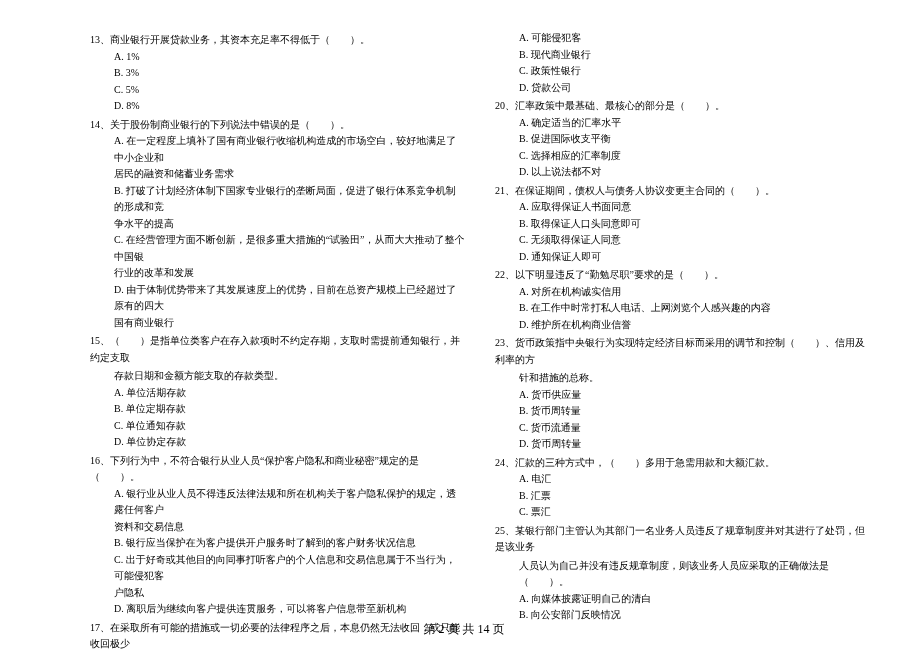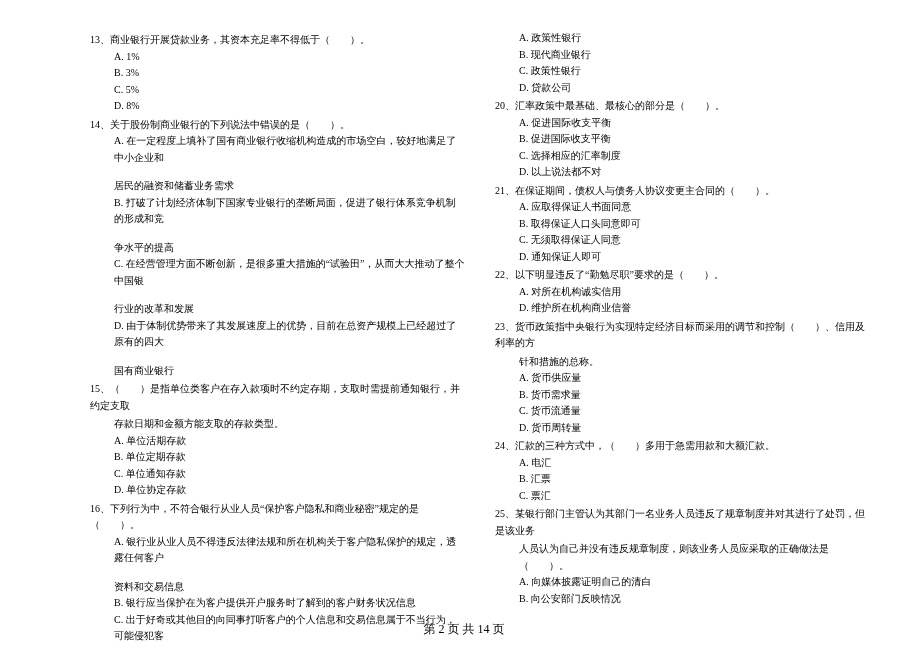--- a/index.html
+++ b/index.html
@@ -18,21 +18,21 @@
     display: flex;
     gap: 30px;
   }
   .col {
     flex: 1;
     line-height: 1.65;
   }
   .q-stem { margin-top: 2px; }
   .q-stem.nohead { padding-left: 24px; }
   .opt { padding-left: 24px; }
-  .cont { padding-left: 24px; margin-top: 12px; }
+  .cont { padding-left: 24px; }
   .footer {
     position: absolute;
     bottom: 12px;
     left: 4px;
     width: 100%;
     text-align: center;
     font-size: 12px;
   }
 </style>
 </head>
@@ -70,45 +70,46 @@
     <div class="opt">B. 银行应当保护在为客户提供开户服务时了解到的客户财务状况信息</div>
     <div class="opt">C. 出于好奇或其他目的向同事打听客户的个人信息和交易信息属于不当行为，可能侵犯客</div>
     <div class="cont">户隐私</div>
     <div class="opt">D. 离职后为继续向客户提供连贯服务，可以将客户信息带至新机构</div>
 
     <div class="q-stem">17、在采取所有可能的措施或一切必要的法律程序之后，本息仍然无法收回，或只能收回极少</div>
 
   </div>
 
   <div class="col">
-    <div class="opt">A. 政策性银行</div>
+    <div class="opt">A. 可能侵犯客</div>
     <div class="opt">B. 现代商业银行</div>
     <div class="opt">C. 政策性银行</div>
     <div class="opt">D. 贷款公司</div>
 
     <div class="q-stem">20、汇率政策中最基础、最核心的部分是（　　）。</div>
-    <div class="opt">A. 促进国际收支平衡</div>
+    <div class="opt">A. 确定适当的汇率水平</div>
     <div class="opt">B. 促进国际收支平衡</div>
     <div class="opt">C. 选择相应的汇率制度</div>
     <div class="opt">D. 以上说法都不对</div>
 
     <div class="q-stem">21、在保证期间，债权人与债务人协议变更主合同的（　　）。</div>
     <div class="opt">A. 应取得保证人书面同意</div>
     <div class="opt">B. 取得保证人口头同意即可</div>
     <div class="opt">C. 无须取得保证人同意</div>
     <div class="opt">D. 通知保证人即可</div>
 
     <div class="q-stem">22、以下明显违反了“勤勉尽职”要求的是（　　）。</div>
     <div class="opt">A. 对所在机构诚实信用</div>
+    <div class="opt">B. 在工作中时常打私人电话、上网浏览个人感兴趣的内容</div>
     <div class="opt">D. 维护所在机构商业信誉</div>
 
     <div class="q-stem">23、货币政策指中央银行为实现特定经济目标而采用的调节和控制（　　）、信用及利率的方</div>
     <div class="q-stem nohead">针和措施的总称。</div>
     <div class="opt">A. 货币供应量</div>
-    <div class="opt">B. 货币需求量</div>
+    <div class="opt">B. 货币周转量</div>
     <div class="opt">C. 货币流通量</div>
     <div class="opt">D. 货币周转量</div>
 
     <div class="q-stem">24、汇款的三种方式中，（　　）多用于急需用款和大额汇款。</div>
     <div class="opt">A. 电汇</div>
     <div class="opt">B. 汇票</div>
     <div class="opt">C. 票汇</div>
 
     <div class="q-stem">25、某银行部门主管认为其部门一名业务人员违反了规章制度并对其进行了处罚，但是该业务</div>
     <div class="q-stem nohead">人员认为自己并没有违反规章制度，则该业务人员应采取的正确做法是（　　）。</div>

